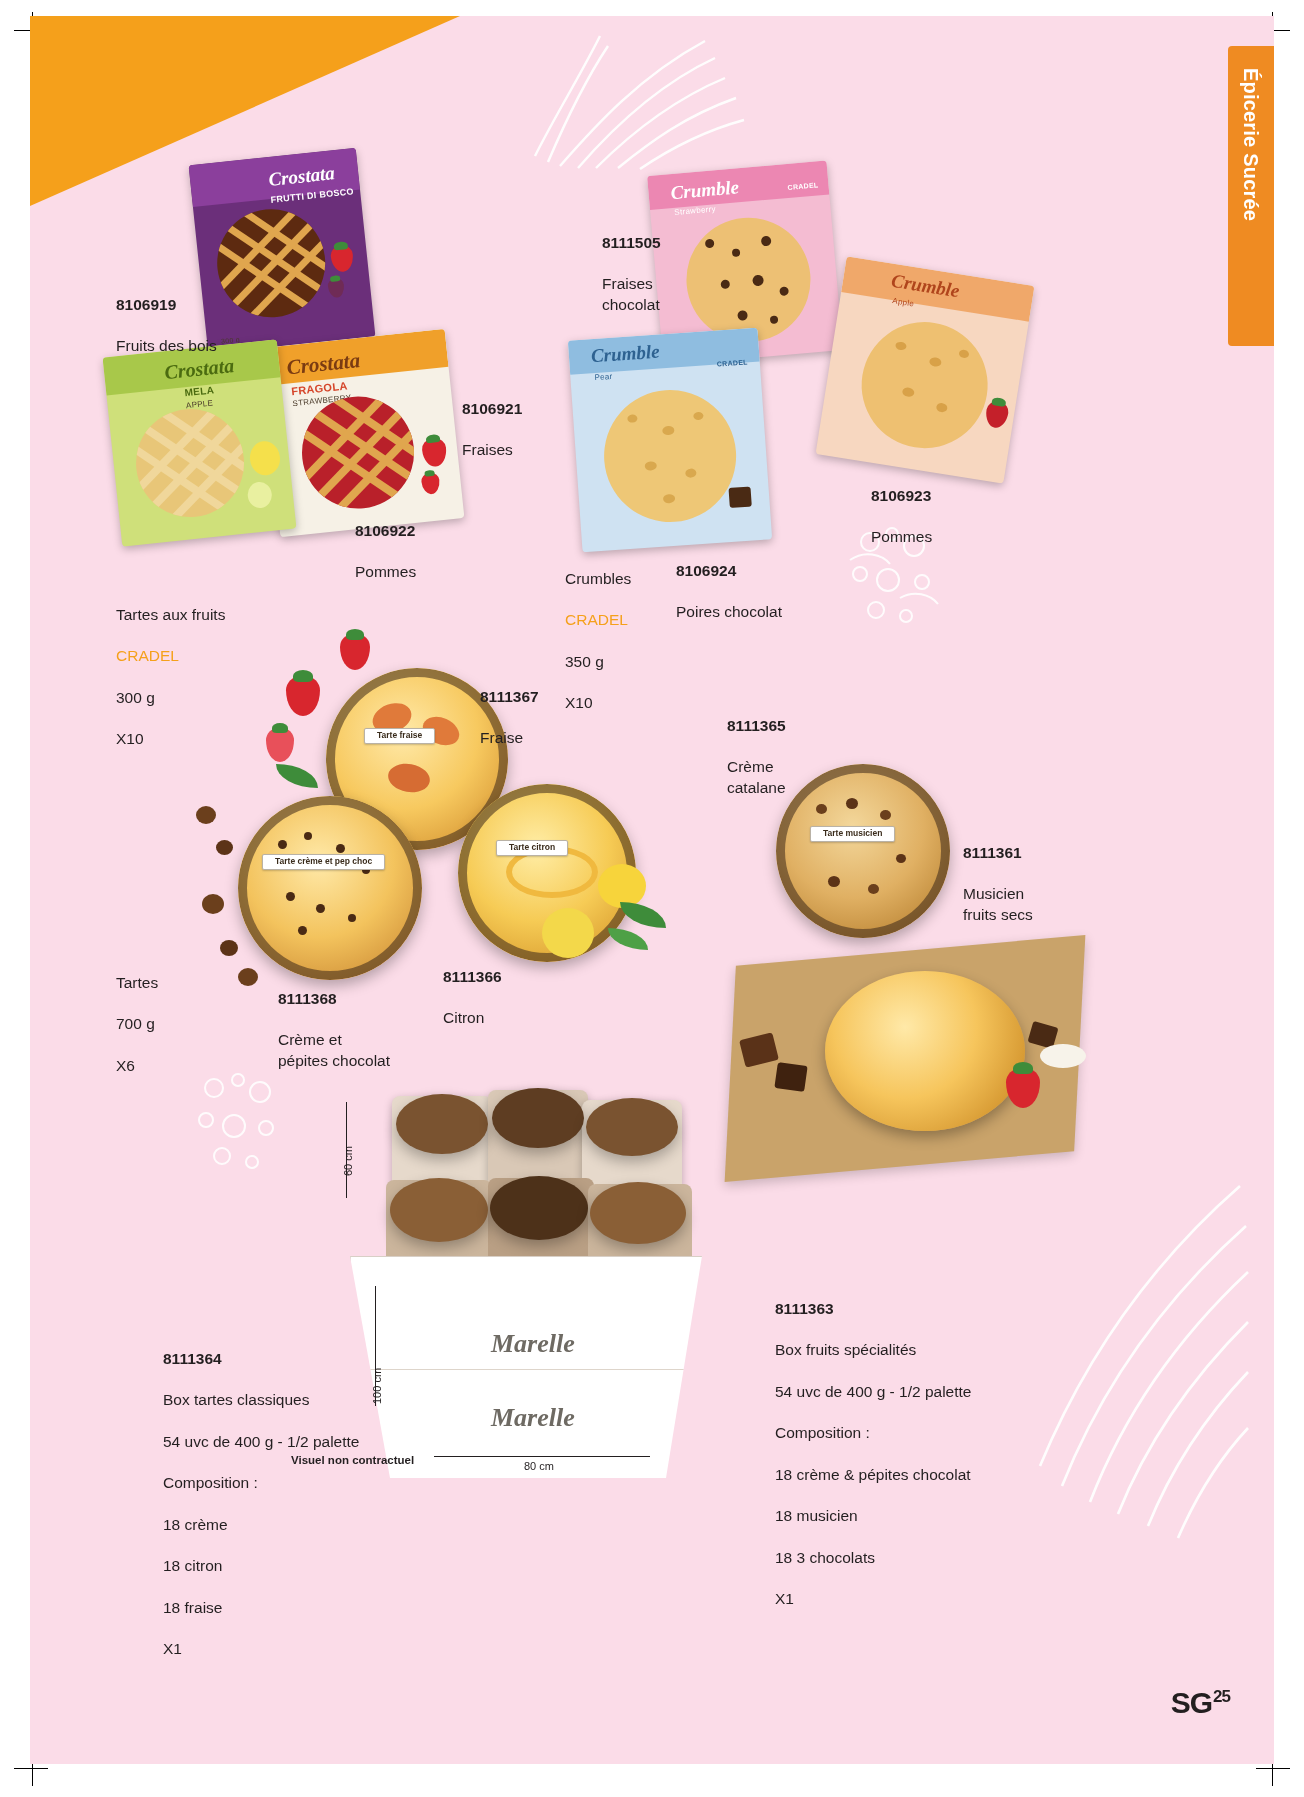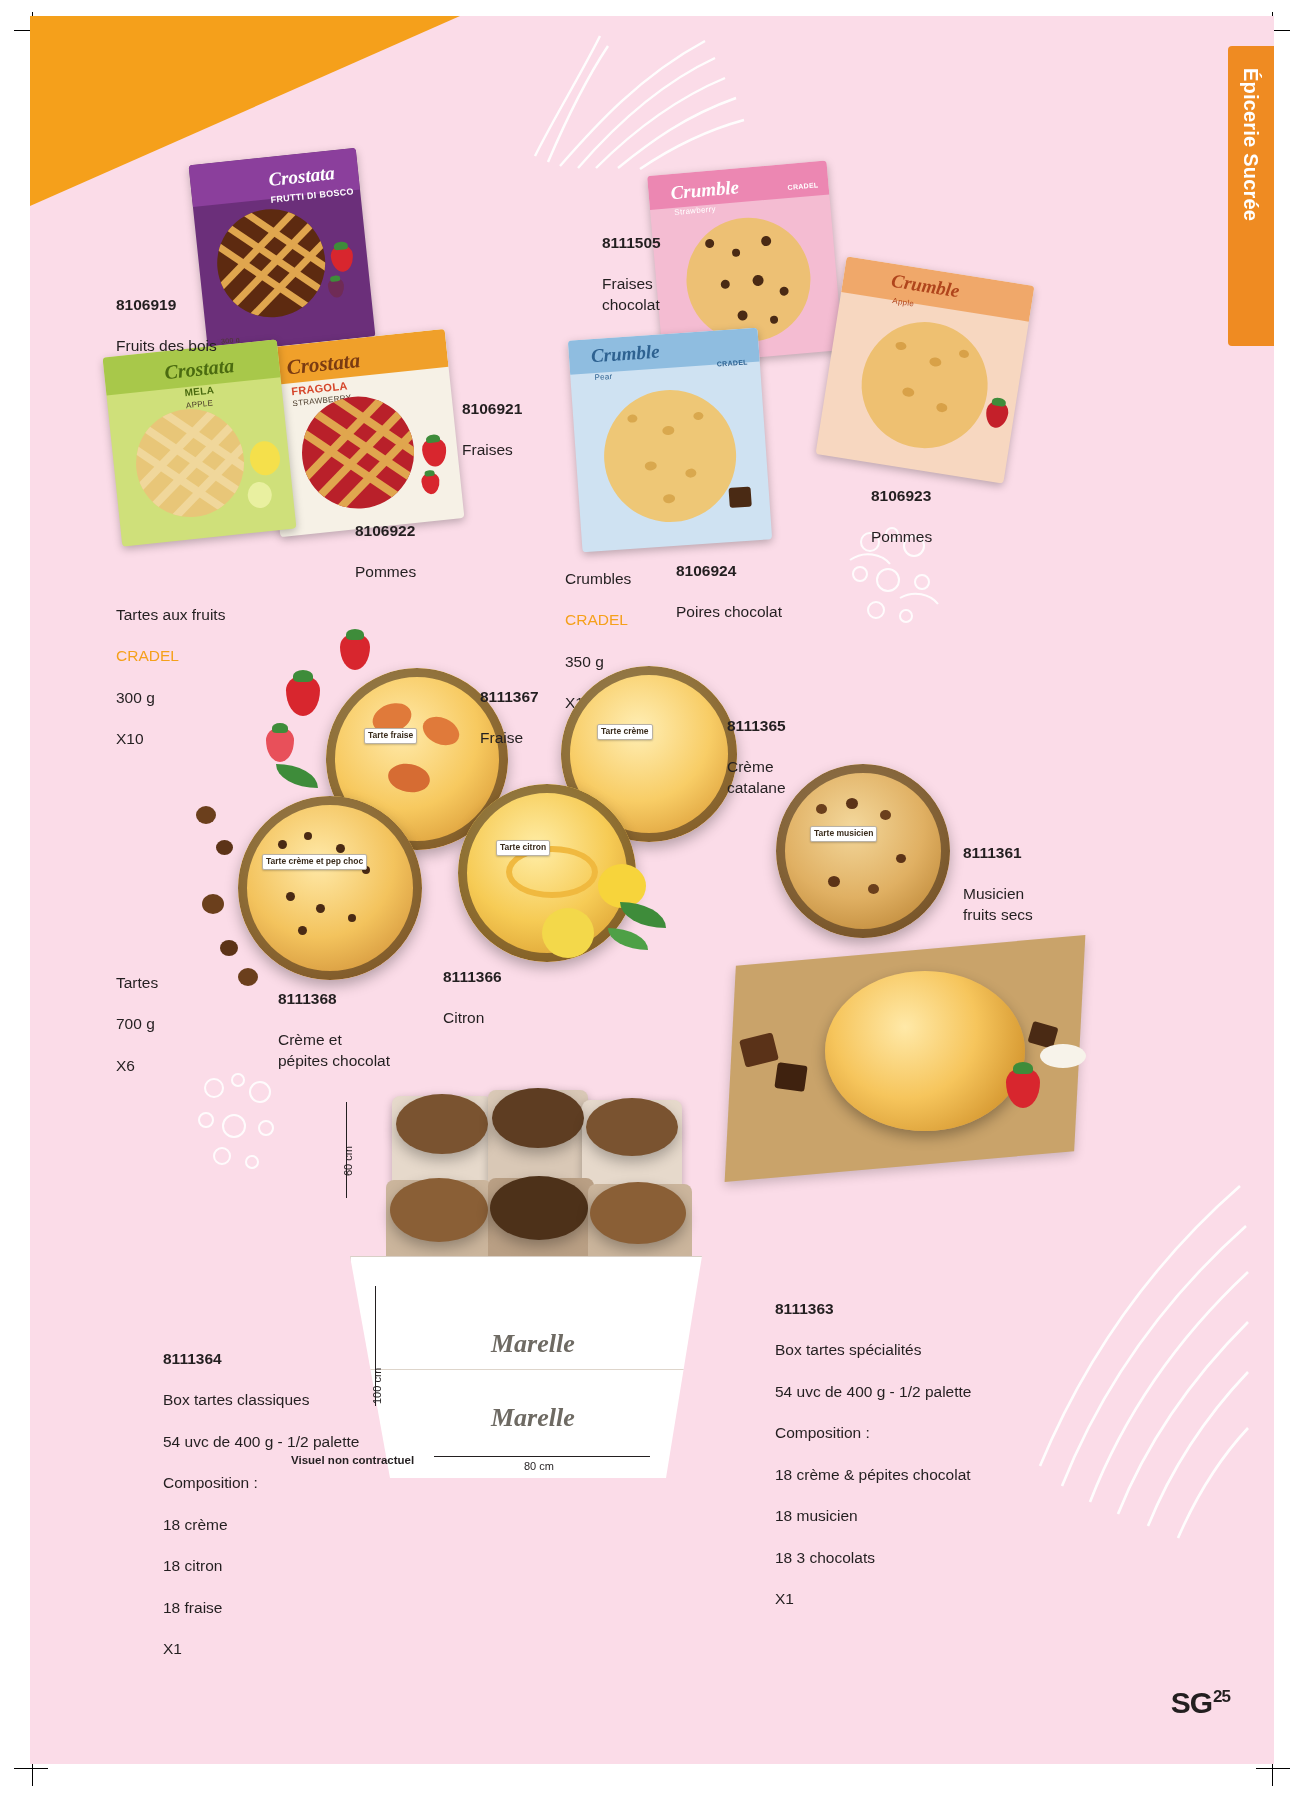--- a/index.html
+++ b/index.html
@@ -149,21 +149,21 @@
   }
   .tart-label {
     position: absolute;
     background: #fff;
     border: 1px solid #b9b2a6;
     border-radius: 2px;
     font-size: 8px;
     color: #3a2c1c;
     text-align: center;
     line-height: 1.15;
-    padding: 2px 3px;
+    padding: 2px 12px;
     box-shadow: 0 1px 2px rgba(0,0,0,.2);
     white-space: nowrap;
   }
   .tart-label b { display:block; font-size: 8.5px; }
 
   .choco-chip {
     position: absolute;
     background: #4a2a14;
     border-radius: 50%;
   }
@@ -486,27 +486,20 @@
     <div class="tart" style="left:296px; top:652px; width:182px; height:182px; background:radial-gradient(circle at 42% 36%, #ffe9a8 0%, #f7c95f 48%, #d99a37 82%, #a8712a 100%);">
       <div class="tart-rim"></div>
       <div style="position:absolute; left:46px; top:36px; width:40px; height:28px; background:#e07a3a; border-radius:50%; transform:rotate(-20deg);"></div>
       <div style="position:absolute; left:96px; top:50px; width:38px; height:26px; background:#e07a3a; border-radius:50%; transform:rotate(24deg);"></div>
       <div style="position:absolute; left:62px; top:96px; width:42px; height:28px; background:#d66c33; border-radius:50%; transform:rotate(10deg);"></div>
       <div class="tart-label" style="left:38px; top:60px;">
         <b>Tarte fraise</b>
       </div>
     </div>
 
-    <div class="tart" style="left:531px; top:650px; width:176px; height:176px; background:radial-gradient(circle at 44% 36%, #ffeeb4 0%, #f8cd66 48%, #dc9e39 82%, #ab752b 100%);">
-      <div class="tart-rim"></div>
-      <div style="position:absolute; left:44px; top:60px; width:92px; height:60px; border:7px solid #efb martinez; border-radius:50%;"></div>
-      <div class="tart-label" style="left:36px; top:58px;">
-        <b>Tarte crème</b>
-      </div>
-    </div>
 
     <div class="tart" style="left:746px; top:748px; width:174px; height:174px; background:radial-gradient(circle at 44% 36%, #f3d79b 0%, #e0b063 48%, #bd8737 82%, #8d6024 100%);">
       <div class="tart-rim"></div>
       <div class="choco-chip" style="left:40px; top:40px; width:11px; height:10px; background:#6b3f1c;"></div>
       <div class="choco-chip" style="left:70px; top:34px; width:12px; height:11px; background:#5c3317;"></div>
       <div class="choco-chip" style="left:104px; top:46px; width:11px; height:10px; background:#6b3f1c;"></div>
       <div class="choco-chip" style="left:52px; top:112px; width:12px; height:11px; background:#5c3317;"></div>
       <div class="choco-chip" style="left:92px; top:120px; width:11px; height:10px; background:#6b3f1c;"></div>
       <div class="choco-chip" style="left:120px; top:90px; width:10px; height:9px; background:#5c3317;"></div>
       <div class="tart-label" style="left:34px; top:62px;">
@@ -631,21 +624,21 @@
       <span>54 uvc de 400 g - 1/2 palette</span><br>
       <span>Composition :</span><br>
       <span>18 crème</span><br>
       <span>18 citron</span><br>
       <span>18 fraise</span><br>
       <span>X1</span>
     </div>
 
     <div class="lbl" style="left:745px; top:1262px;">
       <span class="code">8111363</span><br>
-      <span>Box tartes spécialités</span><br>
+      <span>Box fruits spécialités</span><br>
       <span>54 uvc de 400 g - 1/2 palette</span><br>
       <span>Composition :</span><br>
       <span>18 crème &amp; pépites chocolat</span><br>
       <span>18 musicien</span><br>
       <span>18 3 chocolats</span><br>
       <span>X1</span>
     </div>
 
     <div class="pagenum">
       <span>SG</span><small>25</small>

